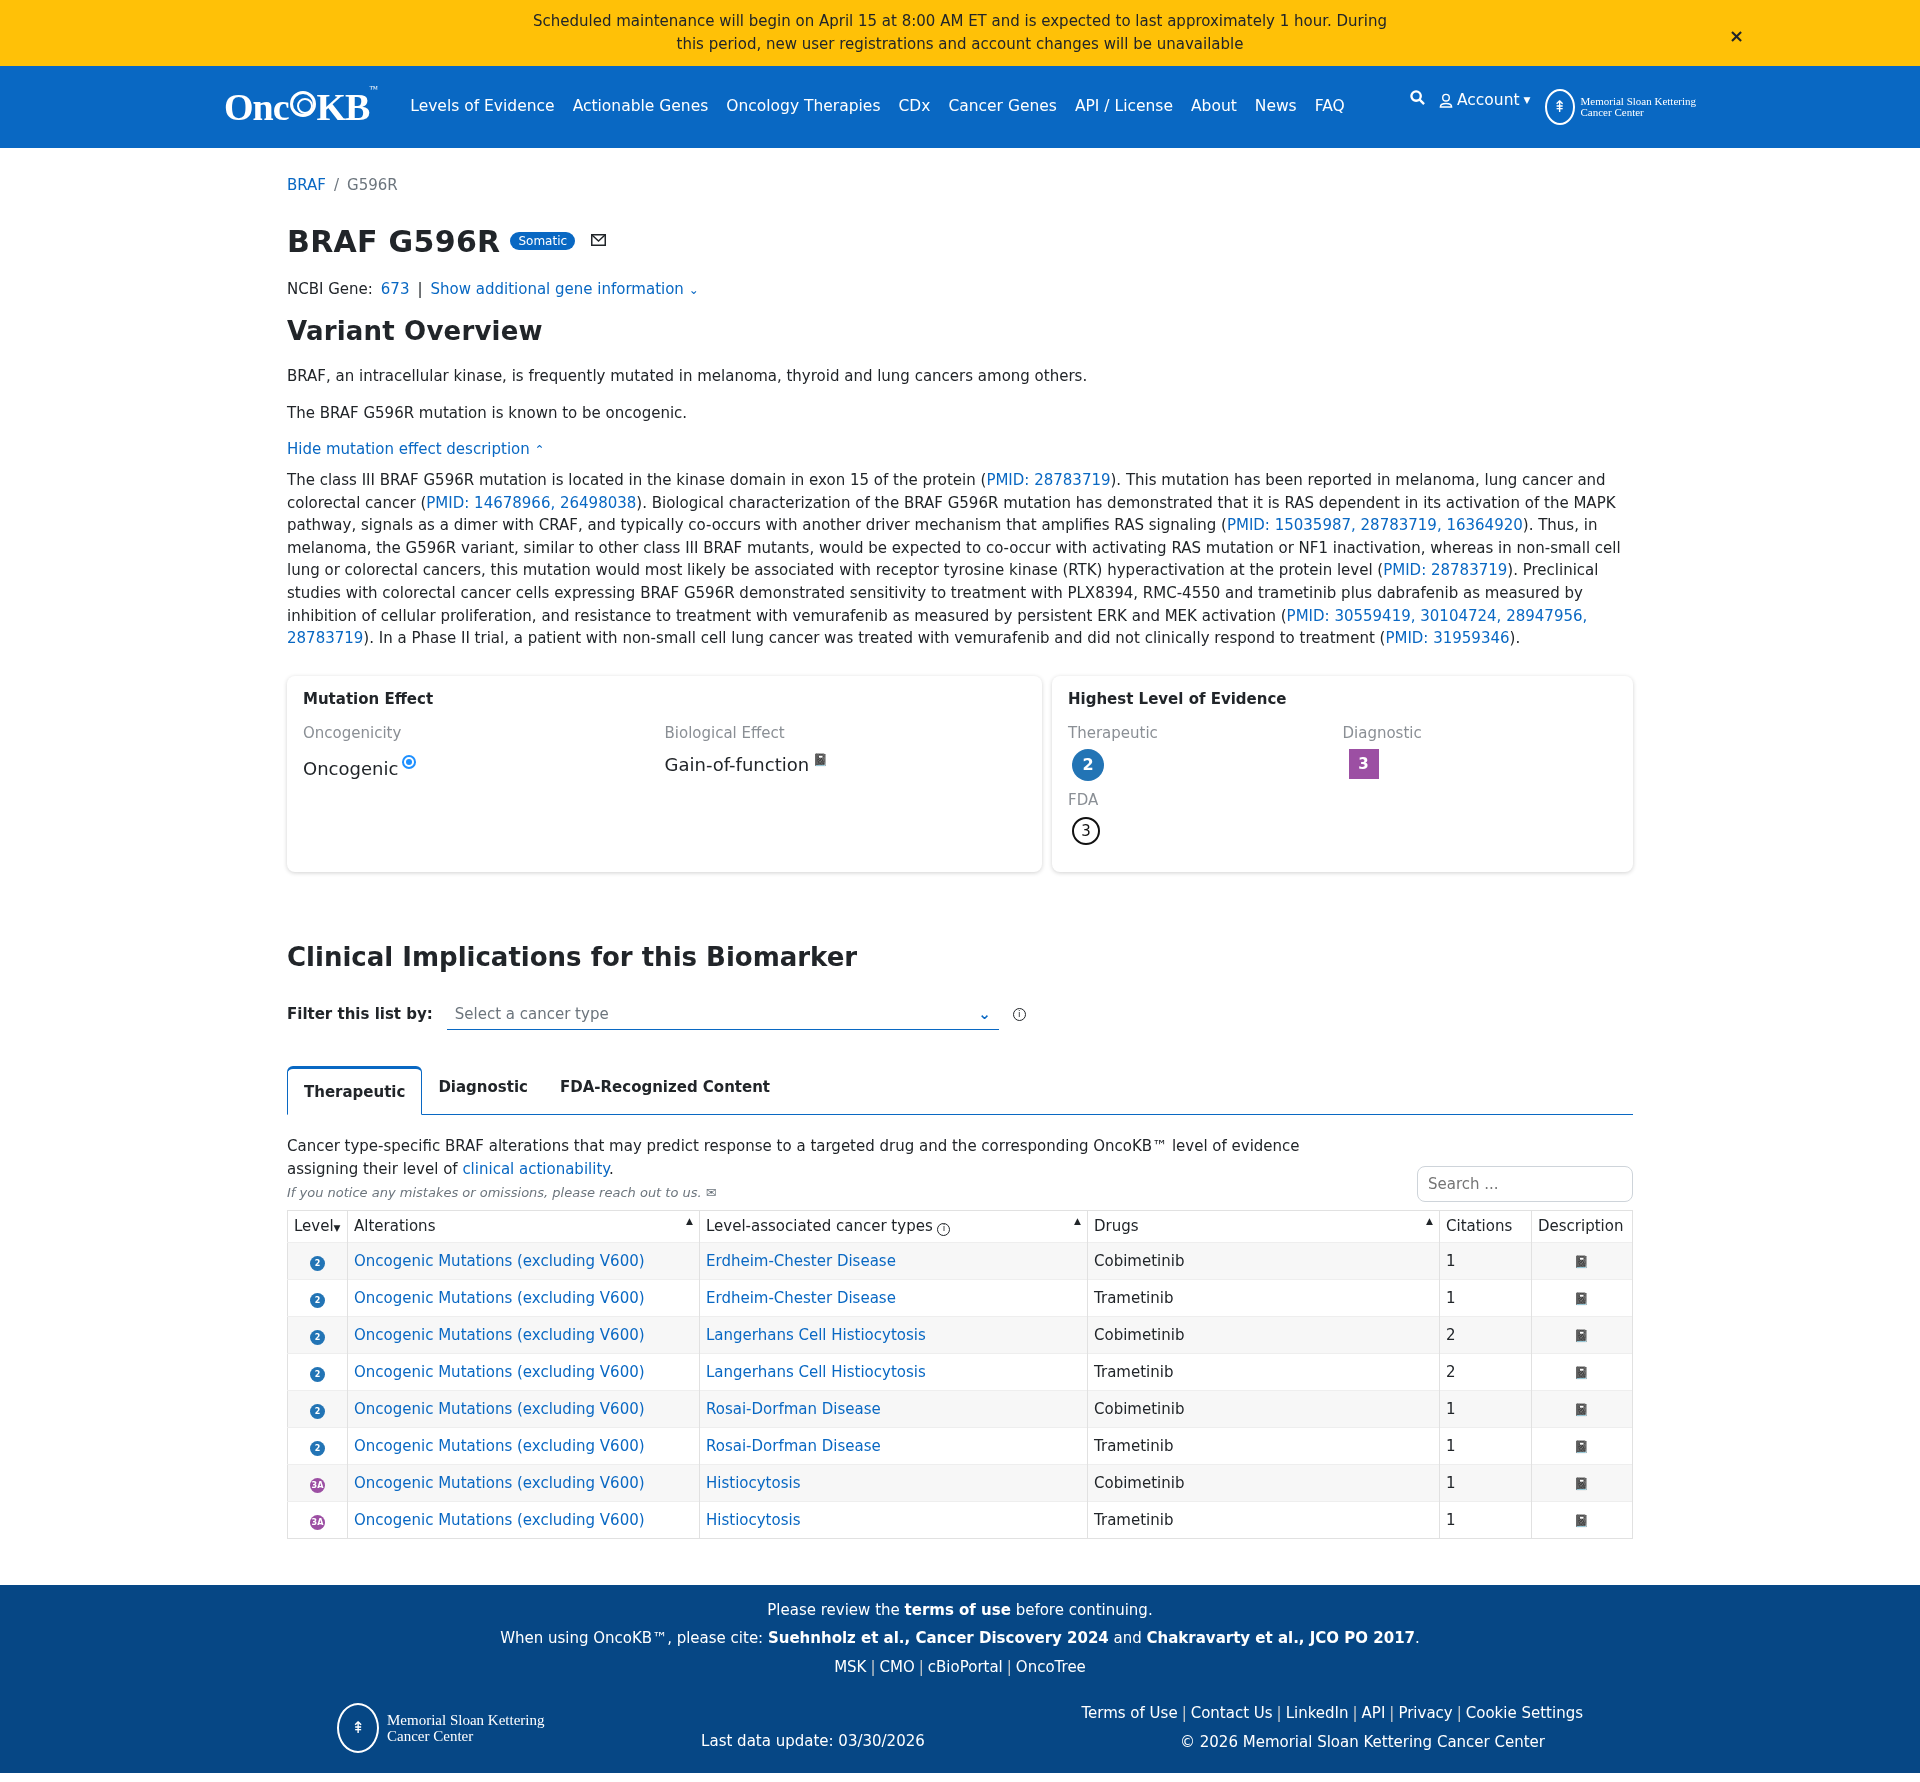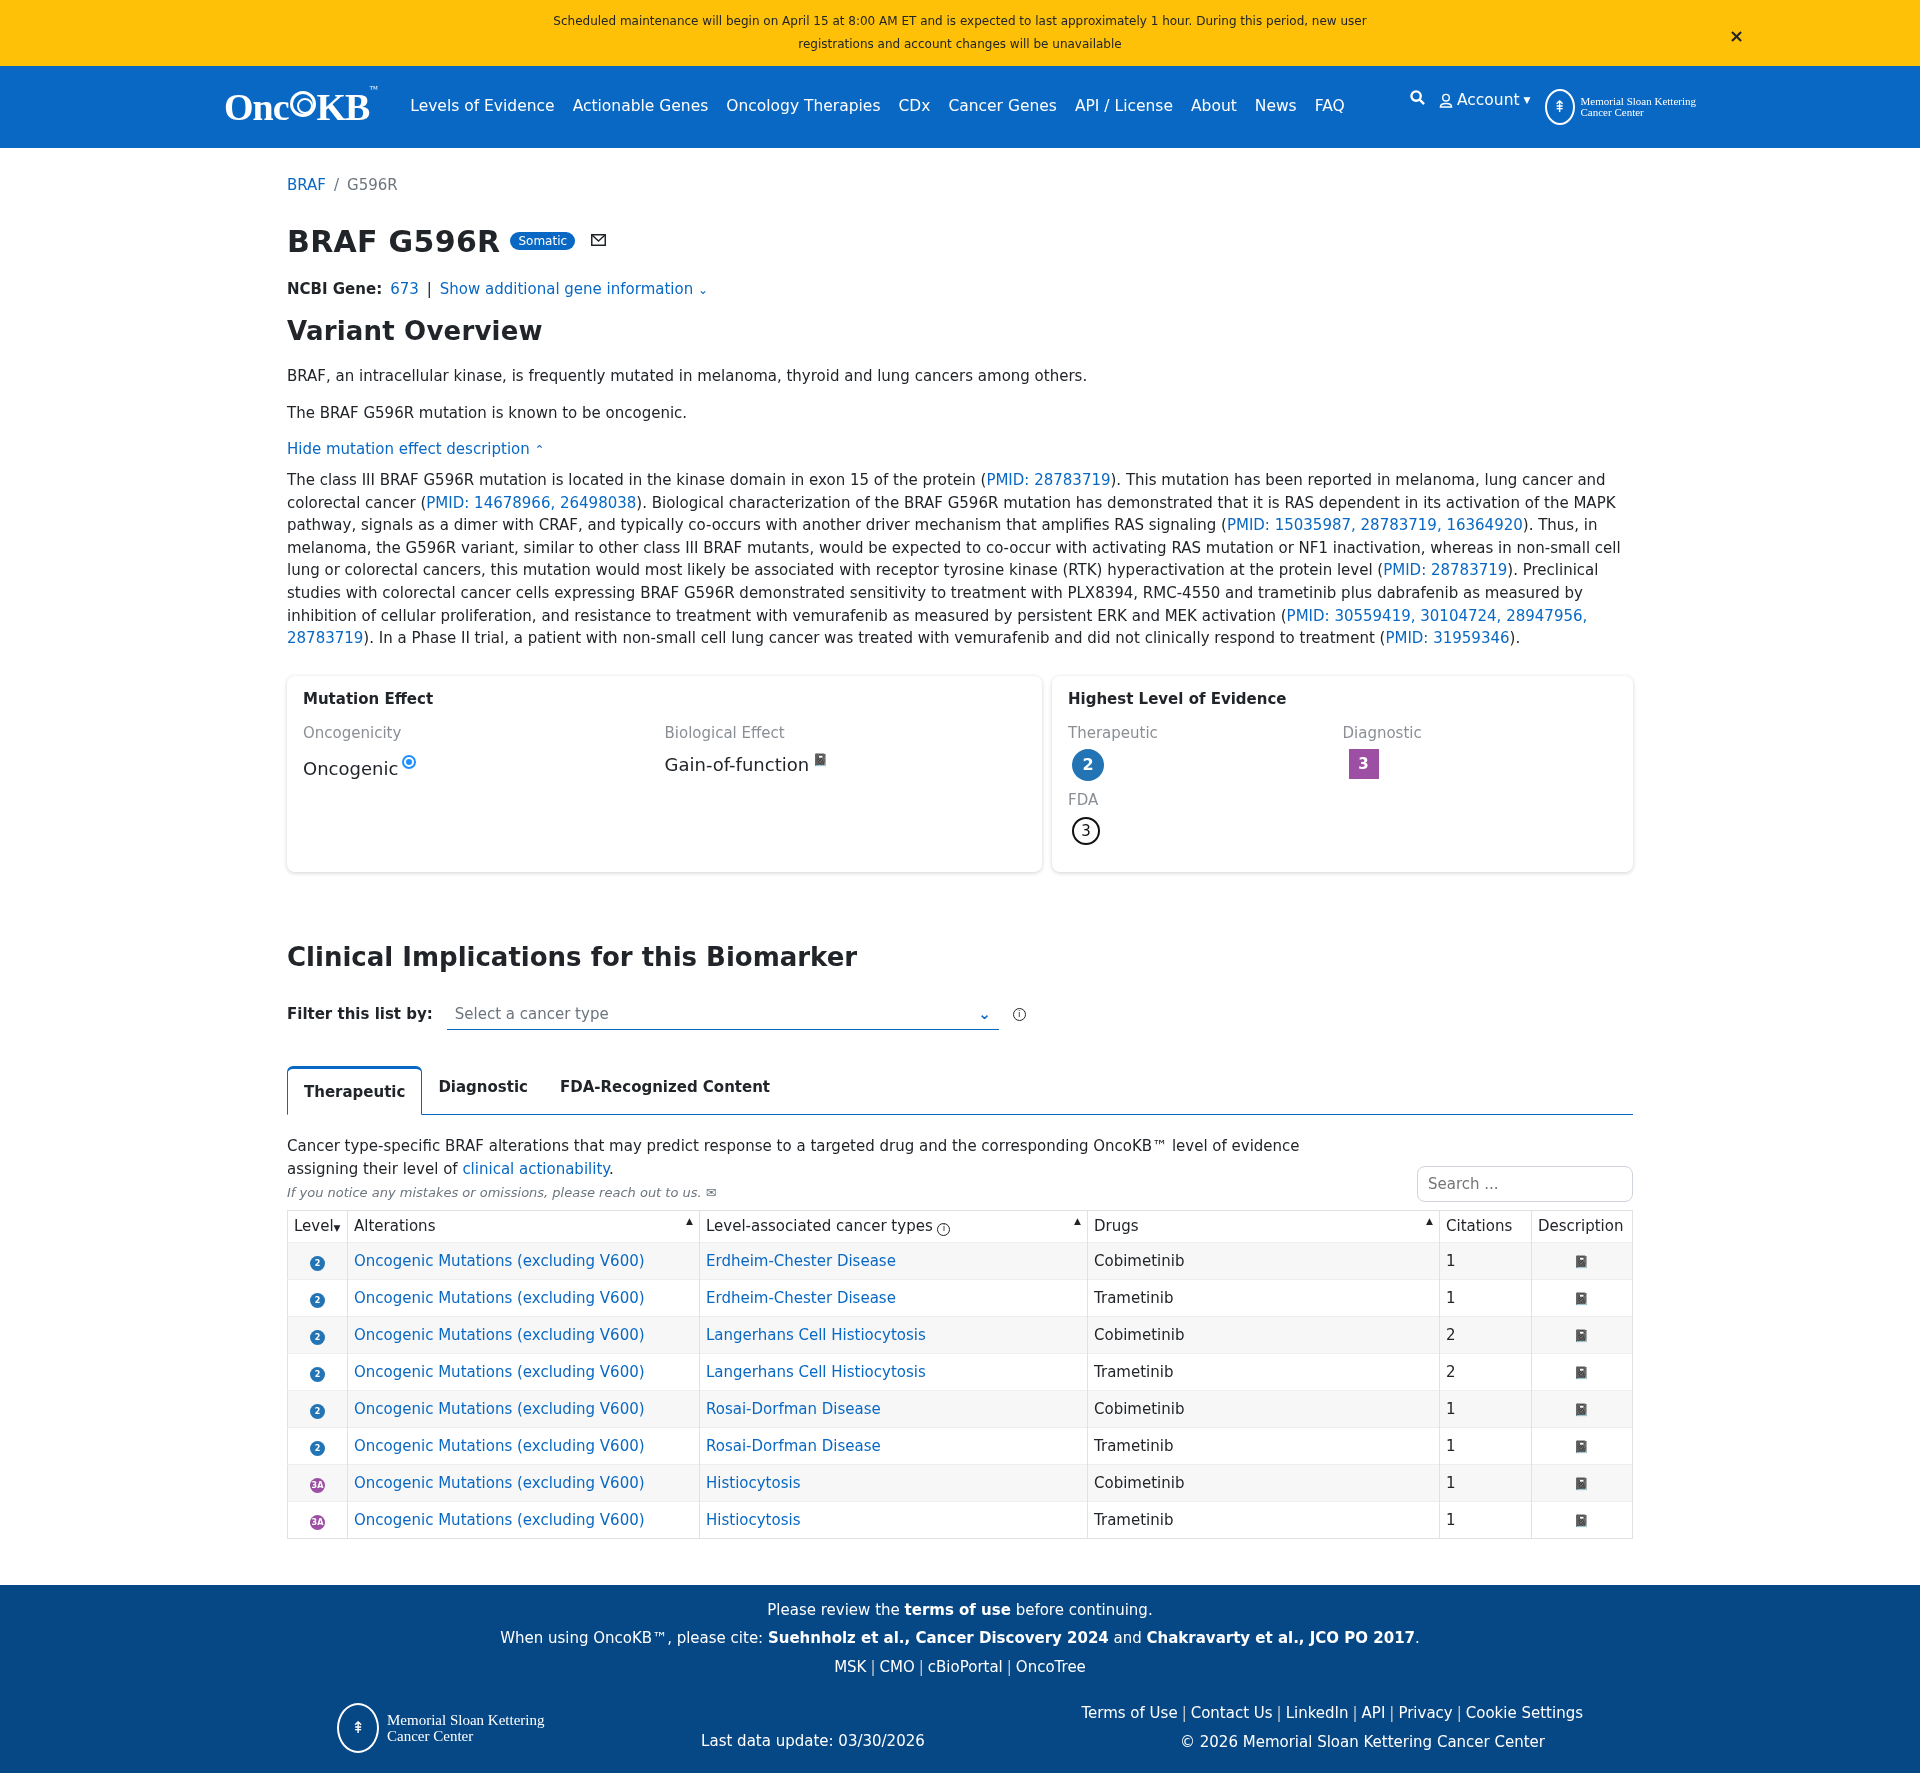--- a/index.html
+++ b/index.html
@@ -1,19 +1,19 @@
 <!DOCTYPE html>
 <html><head>
 <meta charset="utf-8">
 <style>
 *{box-sizing:border-box;margin:0;padding:0}
 body{width:1920px;min-height:1782px;background:#fff;font-family:"DejaVu Sans",sans-serif;color:#212529;font-size:16px;line-height:1.5}
 a{color:#0968c3;text-decoration:none}
 .banner{background:#ffc107;height:66px;position:relative;display:flex;align-items:center;justify-content:center}
-.banner-text{width:860px;text-align:center;font-size:12px;line-height:23px;color:#212529}
+.banner-text{width:860px;text-align:center;font-size:15px;line-height:23px;color:#212529}
 .banner-close{position:absolute;right:176px;top:22px;font-size:18px;font-weight:bold;cursor:pointer;color:#212529}
 .navbar{background:#0968c3;height:82px;display:flex;align-items:center;padding:0 224px}
 .logo{color:#fff;font-family:Liberation Serif, serif;font-weight:bold;font-size:38px;letter-spacing:-1px;margin-right:24px;display:flex;align-items:flex-start}
 .logo sup{font-size:9px;margin-top:4px;font-weight:normal}
 .logo .o{display:inline-block;width:26px;height:26px;border:3px solid #fff;border-radius:50%;position:relative;margin:12px 1px 0 1px}
 .logo .o::after{content:"";position:absolute;left:4px;top:4px;width:12px;height:12px;border:2px solid #fff;border-radius:50%}
 .nav-items{display:flex;gap:0}
 .nav-item{color:#fff;font-size:15.5px;padding:0 9px;cursor:pointer;white-space:nowrap}
 .nav-right{display:flex;align-items:flex-start;margin-left:auto;gap:14px;color:#fff}
 .nav-icon{color:#fff;font-size:15px;cursor:pointer}
@@ -21,21 +21,21 @@
 .msk{display:flex;align-items:center;gap:6px;color:#fff}
 .msk-circle{width:30px;height:36px;border:2px solid #fff;border-radius:50%;display:flex;align-items:center;justify-content:center;font-size:16px;color:#fff}
 .msk-text{font-family:"Liberation Serif",serif;font-size:11px;line-height:11px}
 .container{width:1346px;margin:0 auto;padding-top:26px}
 .breadcrumb{font-size:15px;color:#6c757d;display:flex;gap:8px}
 .title-row{display:flex;align-items:center;margin-top:22px;gap:10px}
 .title{font-size:30px;font-weight:bold;color:#212529;letter-spacing:0.3px}
 .badge-somatic{background:#0968c3;color:#fff;font-size:12px;border-radius:10px;padding:1px 8px;line-height:16px}
 .mail-icon{font-size:14px;margin-left:6px;cursor:pointer}
 .gene-row{margin-top:14px;font-size:15px;display:flex;gap:8px;align-items:center}
-.gene-row b{font-weight:bold}
+.gene-row b{font-weight:normal}
 .h2{font-size:26px;font-weight:600;margin-top:12px;letter-spacing:0.2px}
 .p{font-size:15px;margin-top:14px}
 .toggle-link{font-size:15px;margin-top:14px;display:inline-block;cursor:pointer}
 .desc{font-size:15px;line-height:22.6px;margin-top:8px}
 .cards{display:flex;gap:10px;margin-top:26px}
 .card{border-radius:8px;box-shadow:0 1px 4px rgba(0,0,0,0.18);padding:12px 16px;height:196px}
 .card-me{width:755px}
 .card-le{width:581px}
 .card-title{font-size:15px;font-weight:bold}
 .card-grid{display:flex;margin-top:12px}

